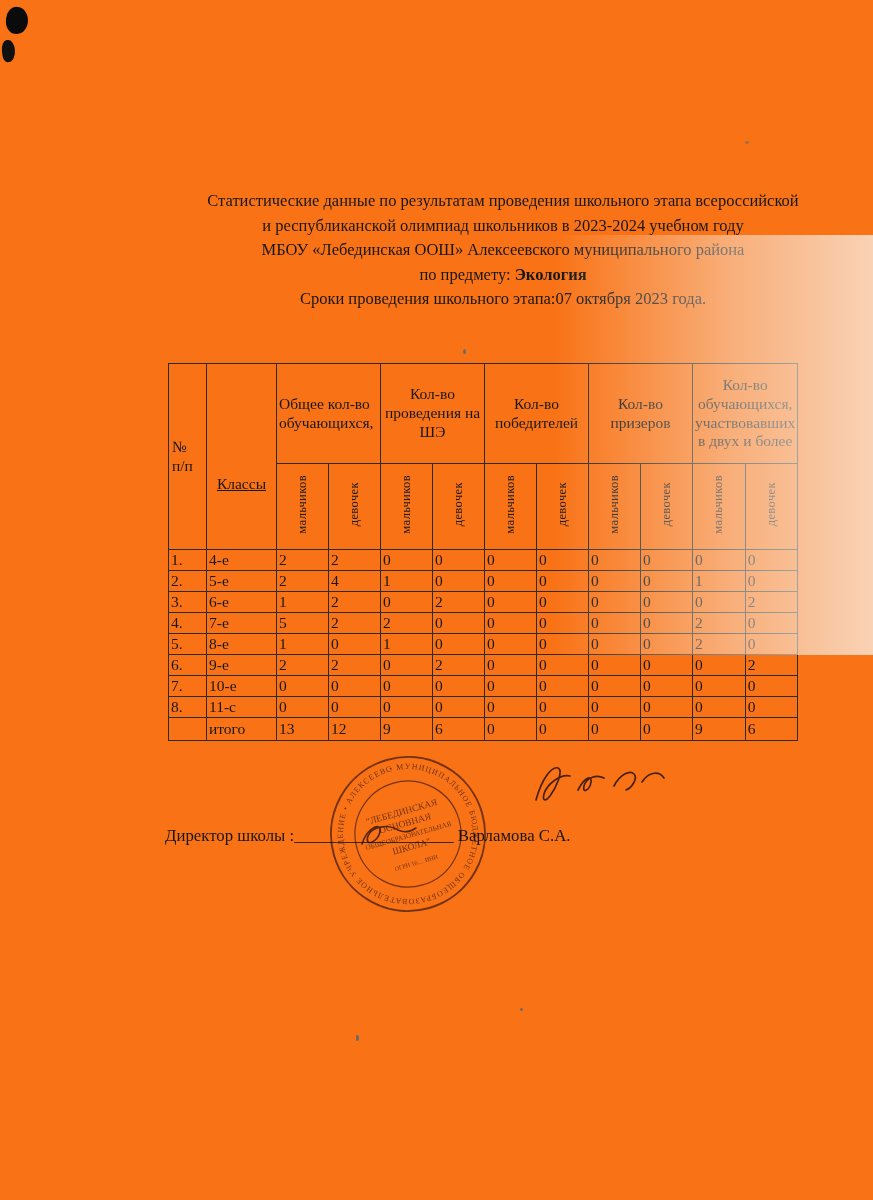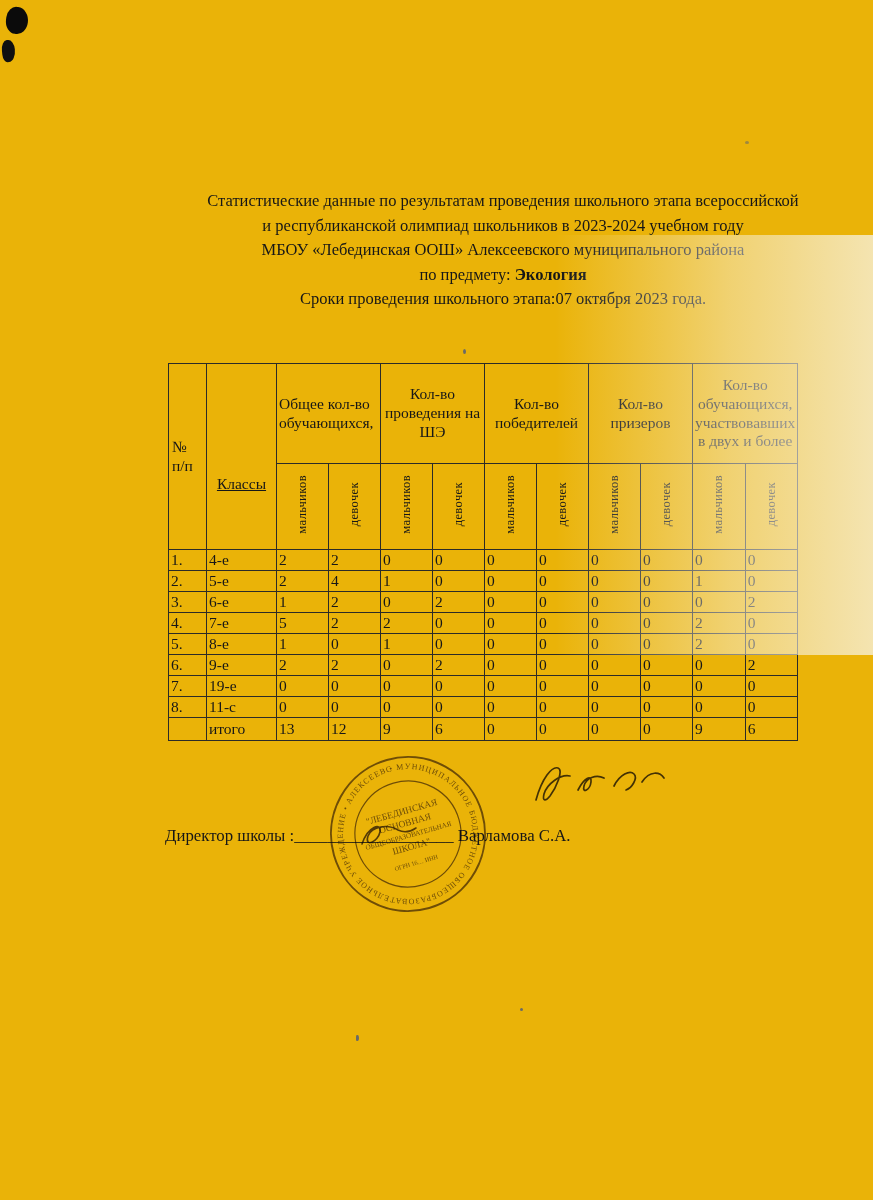--- a/index.html
+++ b/index.html
@@ -1,21 +1,21 @@
 <!DOCTYPE html>
 <html><head>
 <meta charset="utf-8">
 <style>
   * { box-sizing: border-box; }
   html, body { margin: 0; padding: 0; background: #cfcfcf; }
   .page {
     position: relative;
     width: 873px; height: 1200px;
     margin: 0 auto;
-    background: #eab308;
+    background: #f97316;
     overflow: hidden;
     font-family: "Liberation Serif", serif;
     color: #171717;
   }
 
   
   .blob1 { position:absolute; left:6px; top:7px; width:22px; height:27px; background:#0b0b0b; border-radius:45% 55% 50% 50%; transform:rotate(7deg); }
   .blob2 { position:absolute; left:2px; top:40px; width:13px; height:22px; background:#101010; border-radius:50% 50% 60% 40%; transform:rotate(-6deg); }
   .speck { position:absolute; background:#6b6b66; border-radius:50%; }
   .s1 { left:463px; top:349px; width:3px; height:5px; }
@@ -219,21 +219,21 @@
           <td data-name="cell-value">2</td>
           <td data-name="cell-value">0</td>
           <td data-name="cell-value">0</td>
           <td data-name="cell-value">0</td>
           <td data-name="cell-value">0</td>
           <td data-name="cell-value">0</td>
           <td data-name="cell-value">2</td>
         </tr>
         <tr data-name="table-row">
           <td data-name="cell-row-number">7.</td>
-          <td data-name="cell-class">19-е</td>
+          <td data-name="cell-class">10-е</td>
           <td data-name="cell-value">0</td>
           <td data-name="cell-value">0</td>
           <td data-name="cell-value">0</td>
           <td data-name="cell-value">0</td>
           <td data-name="cell-value">0</td>
           <td data-name="cell-value">0</td>
           <td data-name="cell-value">0</td>
           <td data-name="cell-value">0</td>
           <td data-name="cell-value">0</td>
           <td data-name="cell-value">0</td>

